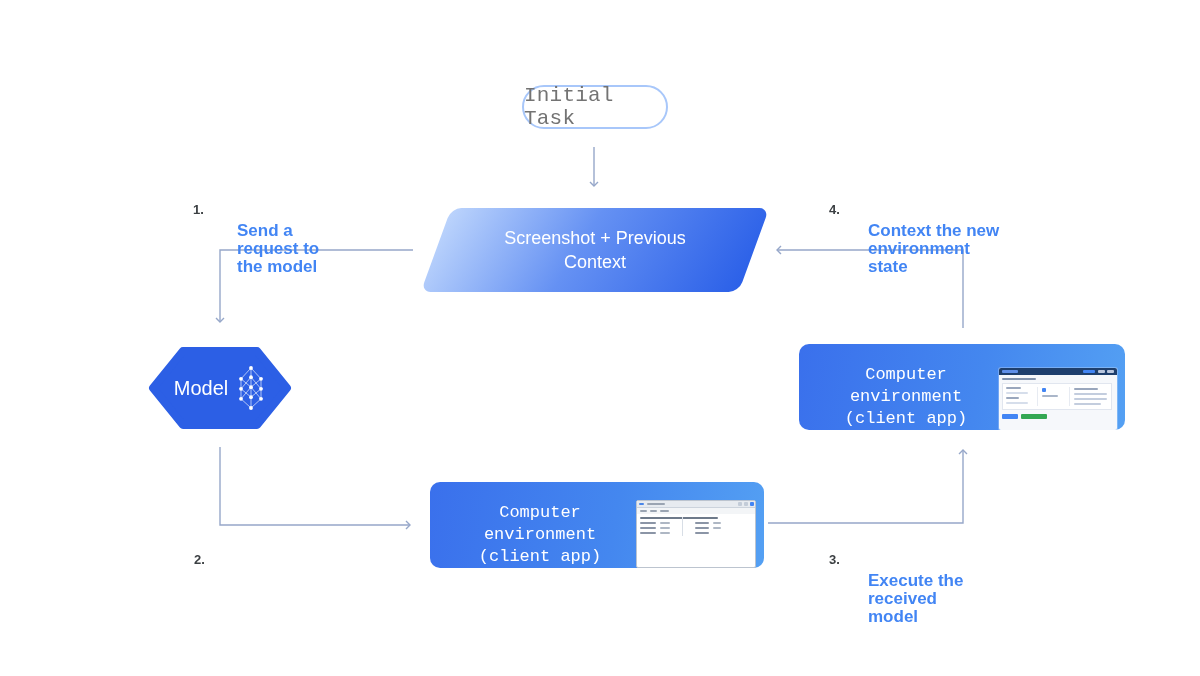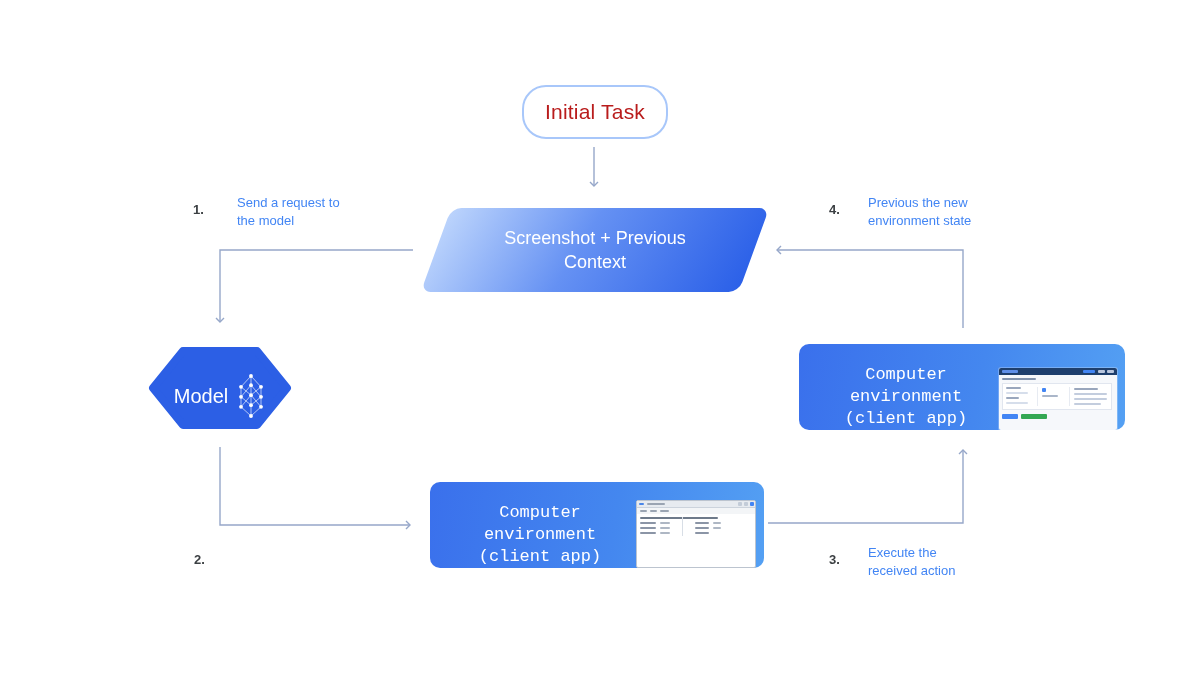--- a/index.html
+++ b/index.html
@@ -5,42 +5,42 @@
   html,body{margin:0;padding:0;background:#ffffff;}
   .canvas{
     position:relative;width:1200px;height:676px;background:#ffffff;overflow:hidden;
     font-family:"Liberation Sans",sans-serif;
   }
   
   .connectors{position:absolute;left:0;top:0;width:1200px;height:676px;pointer-events:none;}
   .connectors path{fill:none;stroke:#96a7c9;stroke-width:1.4;}
   
   .pill{
-    position:absolute;left:522px;top:85px;width:146px;height:54px;
+    position:absolute;left:522px;top:85px;width:146px;height:44px;
     border:2px solid #a8c7fa;border-radius:24px;box-sizing:border-box;
     display:flex;align-items:center;justify-content:center;
-    color:#b91c1c;font-size:21px;font-weight:500;letter-spacing:.2px;background:#fff;
+    color:#737373;font-size:21px;font-weight:500;letter-spacing:.2px;background:#fff;font-family:Liberation Mono, monospace;
   }
   
   .para{
     position:absolute;left:436px;top:208px;width:318px;height:84px;
     transform:skewX(-20deg);border-radius:10px;
     background:linear-gradient(105deg,#bcd4fc 0%,#6591f3 45%,#2b60e8 100%);
   }
   .para-label{
     position:absolute;left:436px;top:208px;width:318px;height:84px;
     display:flex;align-items:center;justify-content:center;text-align:center;
     color:#ffffff;font-size:18px;font-weight:500;line-height:24px;
   }
   .para-label span{display:block;width:230px;text-align:center;}
   
   .hex{position:absolute;left:145px;top:343px;width:150px;height:90px;}
   .hex svg.shape{position:absolute;left:0;top:0;}
   .hex-content{
-    position:absolute;left:0;top:8px;width:150px;height:90px;
+    position:absolute;left:0;top:0;width:150px;height:90px;
     display:flex;align-items:center;justify-content:center;gap:8px;
   }
   .hex-label{color:#ffffff;font-size:20px;font-weight:500;}
   
   .envbox{
     position:absolute;border-radius:10px;
     background:linear-gradient(100deg,#3a70ec 0%,#4487ef 55%,#54a0f3 100%);
     display:flex;align-items:flex-end;box-sizing:border-box;font-family:Liberation Mono, monospace;
   }
   .envbox.right{left:799px;top:344px;width:326px;height:86px;padding:0 8px 0 14px;}
@@ -60,21 +60,21 @@
   .tw-btn{position:absolute;height:5px;border-radius:1px;}
   
   .thumb-win{position:relative;width:120px;height:68px;background:#ffffff;border:1px solid #bcc4cf;border-radius:2px;overflow:hidden;flex:none;box-sizing:border-box;}
   .win-title{position:absolute;left:0;top:0;width:100%;height:7px;background:#e7ebf0;border-bottom:1px solid #ccd3dc;box-sizing:border-box;}
   .win-menu{position:absolute;left:0;top:7px;width:100%;height:6px;background:#f3f5f7;}
   .win-dash{position:absolute;height:2px;border-radius:1px;background:#9aa4b2;}
   .win-sq{position:absolute;width:4px;height:4px;border-radius:1px;}
   .win-vdiv{position:absolute;width:1px;background:#d8dee6;}
   
   .step-number{position:absolute;color:#3c4043;font-size:13px;font-weight:700;}
-  .step-label{position:absolute;color:#4285f4;font-size:13px;font-weight:400;line-height:18px;}
+  .step-label{position:absolute;color:#4285f4;font-size:17px;font-weight:700;line-height:18px;margin-top:28px;}
 </style>
 </head>
 <body>
 
 <div class="canvas">
 
   <svg class="connectors" viewBox="0 0 1200 676">
     <defs>
       <marker id="arrV" markerWidth="10" markerHeight="10" refX="5" refY="5" orient="auto" markerUnits="userSpaceOnUse">
         <path d="M1,1 L5,5 L1,9" fill="none" stroke="#96a7c9" stroke-width="1.3"></path>
@@ -188,18 +188,18 @@
       <div class="win-vdiv" style="left:45px;top:16px;height:19px;"></div>
     </div>
   </div>
 
   <div class="step-number" style="left:193px;top:202px;">1.</div>
   <div class="step-label" style="left:237px;top:194px;width:108px;">Send a request to the model</div>
 
   <div class="step-number" style="left:194px;top:552px;">2.</div>
 
   <div class="step-number" style="left:829px;top:552px;">3.</div>
-  <div class="step-label" style="left:868px;top:544px;width:108px;">Execute the received action</div>
+  <div class="step-label" style="left:868px;top:544px;width:108px;">Execute the received model</div>
 
   <div class="step-number" style="left:829px;top:202px;">4.</div>
-  <div class="step-label" style="left:868px;top:194px;width:132px;">Previous the new environment state</div>
+  <div class="step-label" style="left:868px;top:194px;width:132px;">Context the new environment state</div>
 
 </div>
 
 </body></html>

